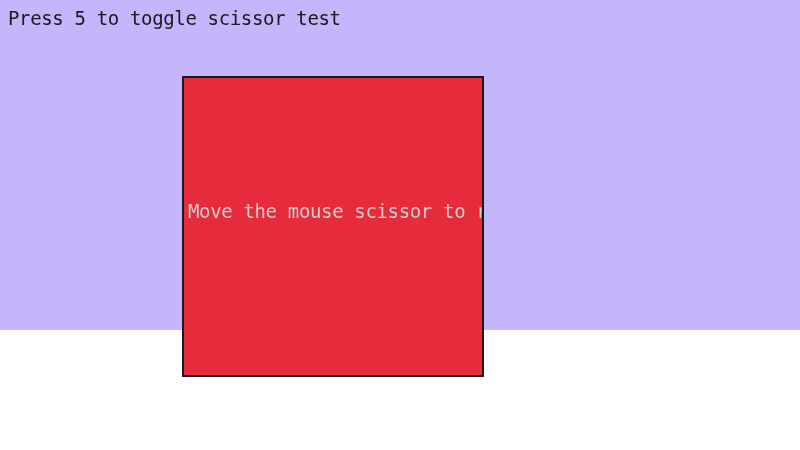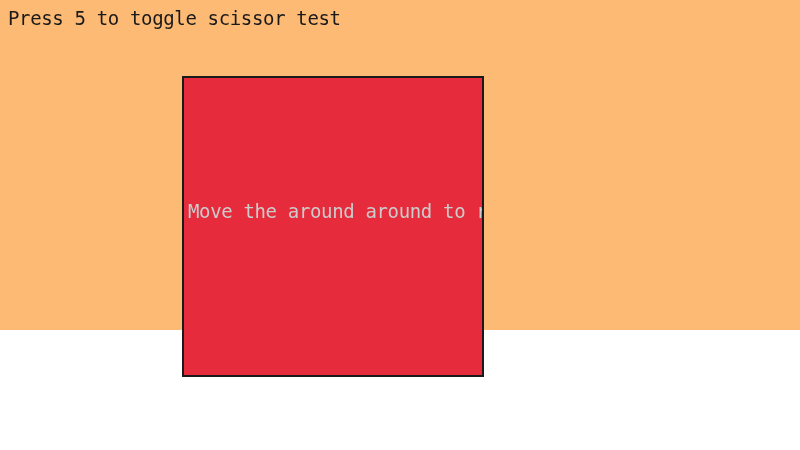--- a/index.html
+++ b/index.html
@@ -10,21 +10,21 @@
     width: 800px;
     height: 450px;
     overflow: hidden;
     font-family: "DejaVu Sans Mono", "Liberation Mono", monospace;
   }
 
   #stage {
     position: relative;
     width: 800px;
     height: 330px;
-    background: #fdba74;
+    background: #c4b5fd;
   }
 
   
   #hud-text {
     position: absolute;
     left: 8px;
     top: 7px;
     font-size: 19px;
     line-height: 22px;
     letter-spacing: -0.35px;
@@ -72,17 +72,17 @@
 </style>
 </head>
 <body>
 
 <div id="stage">
 
   <div id="hud-text">Press 5 to toggle scissor test</div>
 
   <div id="scissor-rect">
     <div id="clip-viewport">
-      <div id="clipped-text">Move the around around to r</div>
+      <div id="clipped-text">Move the mouse scissor to r</div>
     </div>
   </div>
 
 </div>
 
 </body></html>

